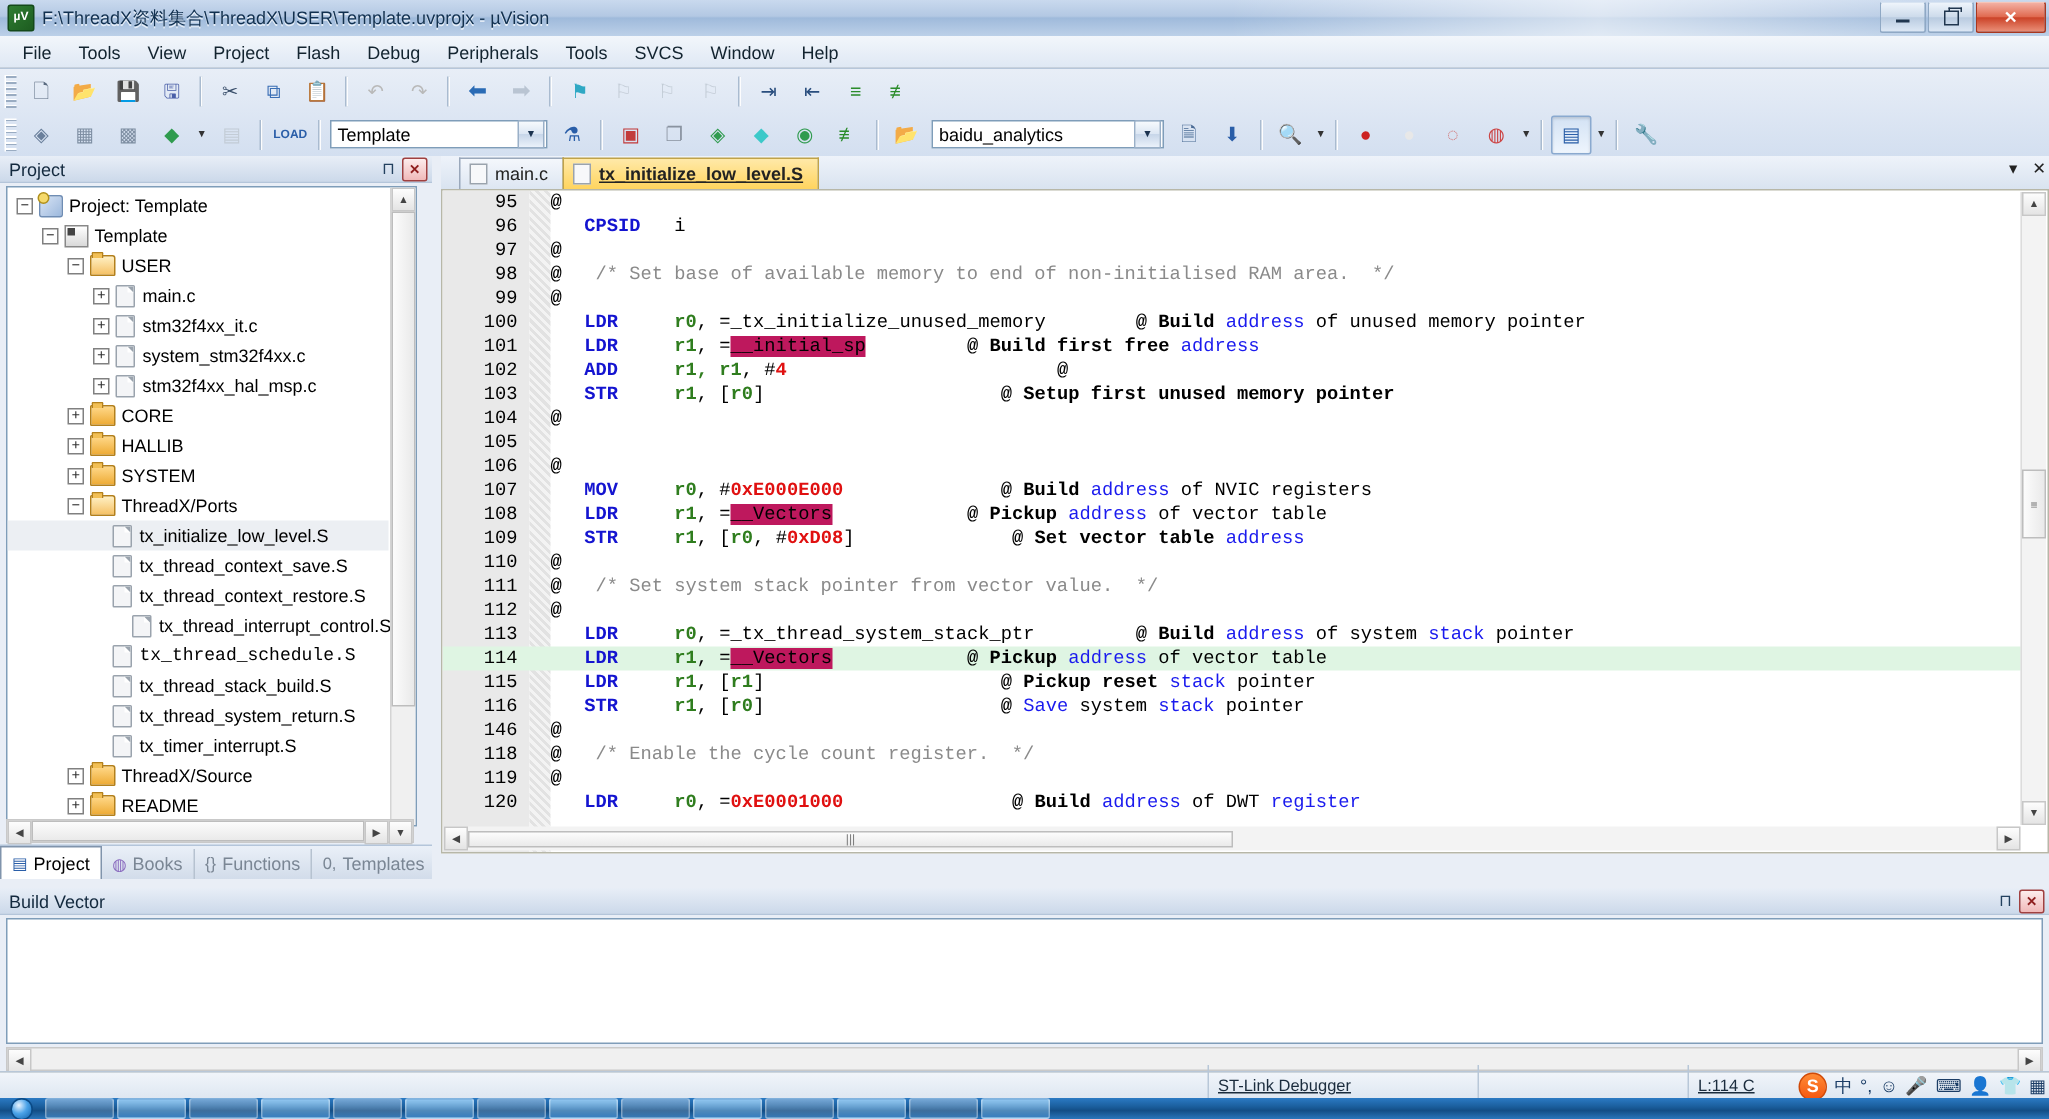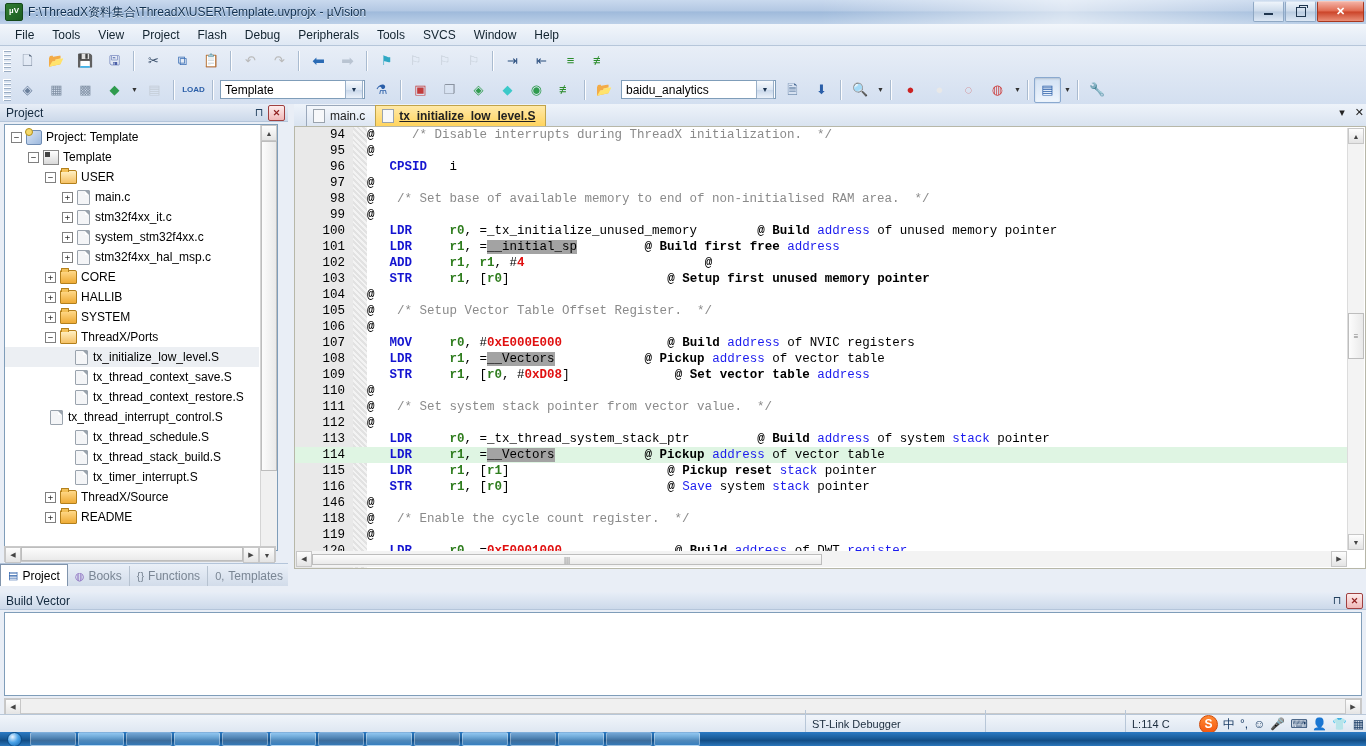--- a/index.html
+++ b/index.html
@@ -186,21 +186,21 @@
   .cline.hl{background:#dff5e3;}
   .lno{position:absolute;left:0;width:50px;text-align:right;color:#000;font-family:"Liberation Mono","DejaVu Sans Mono",monospace;font-size:12.5px;}
   .ctext{position:absolute;left:72px;white-space:pre;}
   .k-op{color:#1414d0;font-weight:bold;}
   .k-reg{color:#2f7d1e;font-weight:bold;}
   .k-num{color:#e01010;font-weight:bold;}
   .k-cmt{color:#8a8a8a;}
   .k-blk{color:#000;}
   .k-blu{color:#1a1aee;}
   .k-at{color:#000;font-weight:bold;}
-  .selhl{background:#a3a3a3;color:#000;}
+  .selhl{background:#be185d;color:#000;}
 
   .edvscroll{position:absolute;right:1px;top:1px;width:16px;bottom:18px;background:#f3f3f3;border-left:1px solid #dcdcdc;}
   .edhscroll{position:absolute;left:1px;right:18px;bottom:1px;height:16px;background:#f3f3f3;display:flex;align-items:center;}
 
   
   .hsplit{position:absolute;left:0;top:586px;width:1366px;height:6px;background:#e9eef6;}
   .build{position:absolute;left:0;top:592px;width:1366px;height:122px;background:#e9eef6;}
   .buildhdr{
     height:18px;background:linear-gradient(to bottom,#e8eef7,#ccd9ea);
     border-bottom:1px solid #b4c5da;display:flex;align-items:center;
@@ -208,21 +208,21 @@
   }
   .buildbody{position:absolute;left:4px;top:20px;width:1358px;height:84px;background:#fff;border:1px solid #7f9db9;box-sizing:border-box;}
   .buildhscroll{position:absolute;left:4px;bottom:0;width:1358px;height:16px;background:#f0f0f0;border:1px solid #c9c9c9;box-sizing:border-box;display:flex;}
 
   
   .statusbar{
     position:absolute;left:0;top:714px;width:1366px;height:18px;
     background:linear-gradient(to bottom,#f1f5fa,#dde6f1);
     border-top:1px solid #b8c7d8;display:flex;align-items:center;font-size:11px;color:#1b2c3d;
   }
-  .sfield{height:28px;display:flex;align-items:center;padding:6px 6px;border-right:1px solid #b8c7d8;box-sizing:border-box;}
+  .sfield{height:28px;display:flex;align-items:center;padding:6px 6px;border-right:1px solid #b8c7d8;box-sizing:border-box;text-decoration:underline;}
   .ime{position:absolute;right:2px;top:0;height:18px;display:flex;align-items:center;gap:5px;}
   .ime .sogou{
     width:17px;height:17px;border-radius:50%;background:linear-gradient(to bottom,#ff8a34,#f4560f);
     color:#fff;font-weight:bold;font-size:12px;display:flex;align-items:center;justify-content:center;
     border:1px solid #d04a08;
   }
   .ime .g{font-size:12px;color:#1b3d66;}
 
   
   .taskbar{
@@ -507,34 +507,39 @@
           <div class="tnode" style="padding-left: 57px;">
             <span class="expspace"></span>
             <span class="docic"></span>
             <span>tx_thread_context_save.S</span>
           </div>
           <div class="tnode" style="padding-left: 57px;">
             <span class="expspace"></span>
             <span class="docic"></span>
             <span>tx_thread_context_restore.S</span>
           </div>
-          <div class="tnode" style="padding-left: 32px;">
+          <div class="tnode" style="padding-left: 70px;">
             <span class="expspace"></span>
             <span class="docic"></span>
             <span>tx_thread_interrupt_control.S</span>
           </div>
-          <div class="tnode" style="padding-left: 57px;">
+          <div class="tnode" style="padding-left: 57px; font-family: Liberation Mono, monospace;">
             <span class="expspace"></span>
             <span class="docic"></span>
             <span>tx_thread_schedule.S</span>
           </div>
           <div class="tnode" style="padding-left: 57px;">
             <span class="expspace"></span>
             <span class="docic"></span>
             <span>tx_thread_stack_build.S</span>
+          </div>
+          <div class="tnode" style="padding-left: 57px;">
+            <span class="expspace"></span>
+            <span class="docic"></span>
+            <span>tx_thread_system_return.S</span>
           </div>
           <div class="tnode" style="padding-left: 57px;">
             <span class="expspace"></span>
             <span class="docic"></span>
             <span>tx_timer_interrupt.S</span>
           </div>
           <div class="tnode" style="padding-left: 40px;">
             <span class="exp">+</span>
             <span class="folder"></span>
             <span>ThreadX/Source</span>
@@ -593,32 +598,31 @@
       <div class="edtabctl">
         <span>▾</span>
         <span>✕</span>
       </div>
     </div>
 
     <div class="codewrap">
       <div class="gutter"></div>
       <div class="gutter2"></div>
       <div class="codearea" id="code-host">
-          <div class="cline"><span class="lno">94</span><span class="ctext"><span class="k-at">@</span><span class="k-blk">     </span><span class="k-cmt">/* Disable interrupts during ThreadX initialization.  */</span></span></div>
           <div class="cline"><span class="lno">95</span><span class="ctext"><span class="k-at">@</span></span></div>
           <div class="cline"><span class="lno">96</span><span class="ctext"><span class="k-blk">   </span><span class="k-op">CPSID</span><span class="k-blk">   i</span></span></div>
           <div class="cline"><span class="lno">97</span><span class="ctext"><span class="k-at">@</span></span></div>
           <div class="cline"><span class="lno">98</span><span class="ctext"><span class="k-at">@</span><span class="k-blk">   </span><span class="k-cmt">/* Set base of available memory to end of non-initialised RAM area.  */</span></span></div>
           <div class="cline"><span class="lno">99</span><span class="ctext"><span class="k-at">@</span></span></div>
           <div class="cline"><span class="lno">100</span><span class="ctext"><span class="k-blk">   </span><span class="k-op">LDR</span><span class="k-blk">     </span><span class="k-reg">r0</span><span class="k-blk">, =_tx_initialize_unused_memory</span><span class="k-blk">        </span><span class="k-at">@ Build </span><span class="k-blu">address</span><span class="k-blk"> of unused memory pointer</span></span></div>
           <div class="cline"><span class="lno">101</span><span class="ctext"><span class="k-blk">   </span><span class="k-op">LDR</span><span class="k-blk">     </span><span class="k-reg">r1</span><span class="k-blk">, =</span><span class="selhl">__initial_sp</span><span class="k-blk">         </span><span class="k-at">@ Build first free </span><span class="k-blu">address</span></span></div>
           <div class="cline"><span class="lno">102</span><span class="ctext"><span class="k-blk">   </span><span class="k-op">ADD</span><span class="k-blk">     </span><span class="k-reg">r1, r1</span><span class="k-blk">, #</span><span class="k-num">4</span><span class="k-blk">                        </span><span class="k-at">@</span></span></div>
           <div class="cline"><span class="lno">103</span><span class="ctext"><span class="k-blk">   </span><span class="k-op">STR</span><span class="k-blk">     </span><span class="k-reg">r1</span><span class="k-blk">, [</span><span class="k-reg">r0</span><span class="k-blk">]</span><span class="k-blk">                     </span><span class="k-at">@ Setup first unused memory pointer</span></span></div>
           <div class="cline"><span class="lno">104</span><span class="ctext"><span class="k-at">@</span></span></div>
-          <div class="cline"><span class="lno">105</span><span class="ctext"><span class="k-at">@</span><span class="k-blk">   </span><span class="k-cmt">/* Setup Vector Table Offset Register.  */</span></span></div>
+          <div class="cline"><span class="lno">105</span></div>
           <div class="cline"><span class="lno">106</span><span class="ctext"><span class="k-at">@</span></span></div>
           <div class="cline"><span class="lno">107</span><span class="ctext"><span class="k-blk">   </span><span class="k-op">MOV</span><span class="k-blk">     </span><span class="k-reg">r0</span><span class="k-blk">, #</span><span class="k-num">0xE000E000</span><span class="k-blk">              </span><span class="k-at">@ Build </span><span class="k-blu">address</span><span class="k-blk"> of NVIC registers</span></span></div>
           <div class="cline"><span class="lno">108</span><span class="ctext"><span class="k-blk">   </span><span class="k-op">LDR</span><span class="k-blk">     </span><span class="k-reg">r1</span><span class="k-blk">, =</span><span class="selhl">__Vectors</span><span class="k-blk">            </span><span class="k-at">@ Pickup </span><span class="k-blu">address</span><span class="k-blk"> of vector table</span></span></div>
           <div class="cline"><span class="lno">109</span><span class="ctext"><span class="k-blk">   </span><span class="k-op">STR</span><span class="k-blk">     </span><span class="k-reg">r1</span><span class="k-blk">, [</span><span class="k-reg">r0</span><span class="k-blk">, #</span><span class="k-num">0xD08</span><span class="k-blk">]</span><span class="k-blk">              </span><span class="k-at">@ Set vector table </span><span class="k-blu">address</span></span></div>
           <div class="cline"><span class="lno">110</span><span class="ctext"><span class="k-at">@</span></span></div>
           <div class="cline"><span class="lno">111</span><span class="ctext"><span class="k-at">@</span><span class="k-blk">   </span><span class="k-cmt">/* Set system stack pointer from vector value.  */</span></span></div>
           <div class="cline"><span class="lno">112</span><span class="ctext"><span class="k-at">@</span></span></div>
           <div class="cline"><span class="lno">113</span><span class="ctext"><span class="k-blk">   </span><span class="k-op">LDR</span><span class="k-blk">     </span><span class="k-reg">r0</span><span class="k-blk">, =_tx_thread_system_stack_ptr</span><span class="k-blk">         </span><span class="k-at">@ Build </span><span class="k-blu">address</span><span class="k-blk"> of system </span><span class="k-blu">stack</span><span class="k-blk"> pointer</span></span></div>
           <div class="cline hl"><span class="lno">114</span><span class="ctext"><span class="k-blk">   </span><span class="k-op">LDR</span><span class="k-blk">     </span><span class="k-reg">r1</span><span class="k-blk">, =</span><span class="selhl">__Vectors</span><span class="k-blk">            </span><span class="k-at">@ Pickup </span><span class="k-blu">address</span><span class="k-blk"> of vector table</span></span></div>
           <div class="cline"><span class="lno">115</span><span class="ctext"><span class="k-blk">   </span><span class="k-op">LDR</span><span class="k-blk">     </span><span class="k-reg">r1</span><span class="k-blk">, [</span><span class="k-reg">r1</span><span class="k-blk">]</span><span class="k-blk">                     </span><span class="k-at">@ Pickup reset </span><span class="k-blu">stack</span><span class="k-blk"> pointer</span></span></div>

